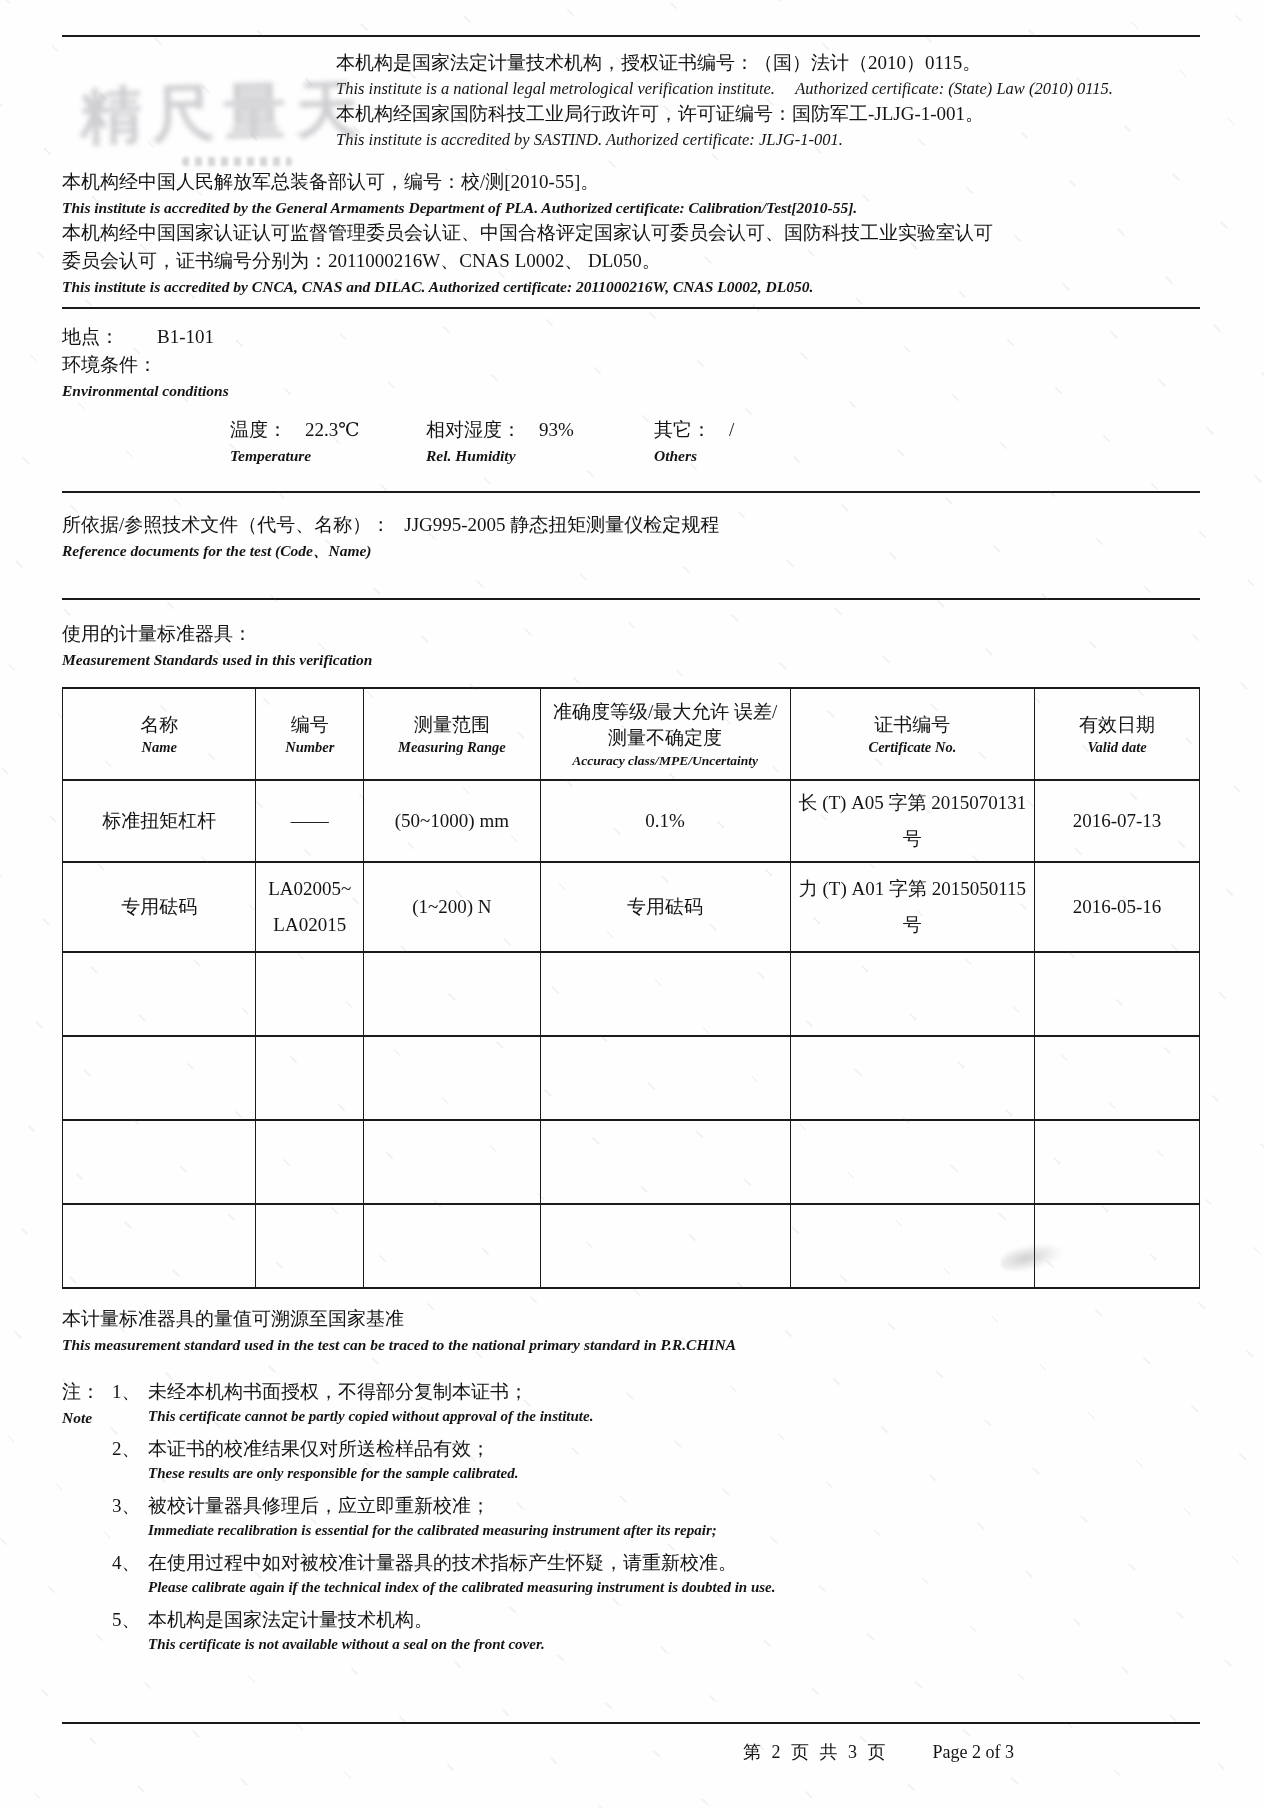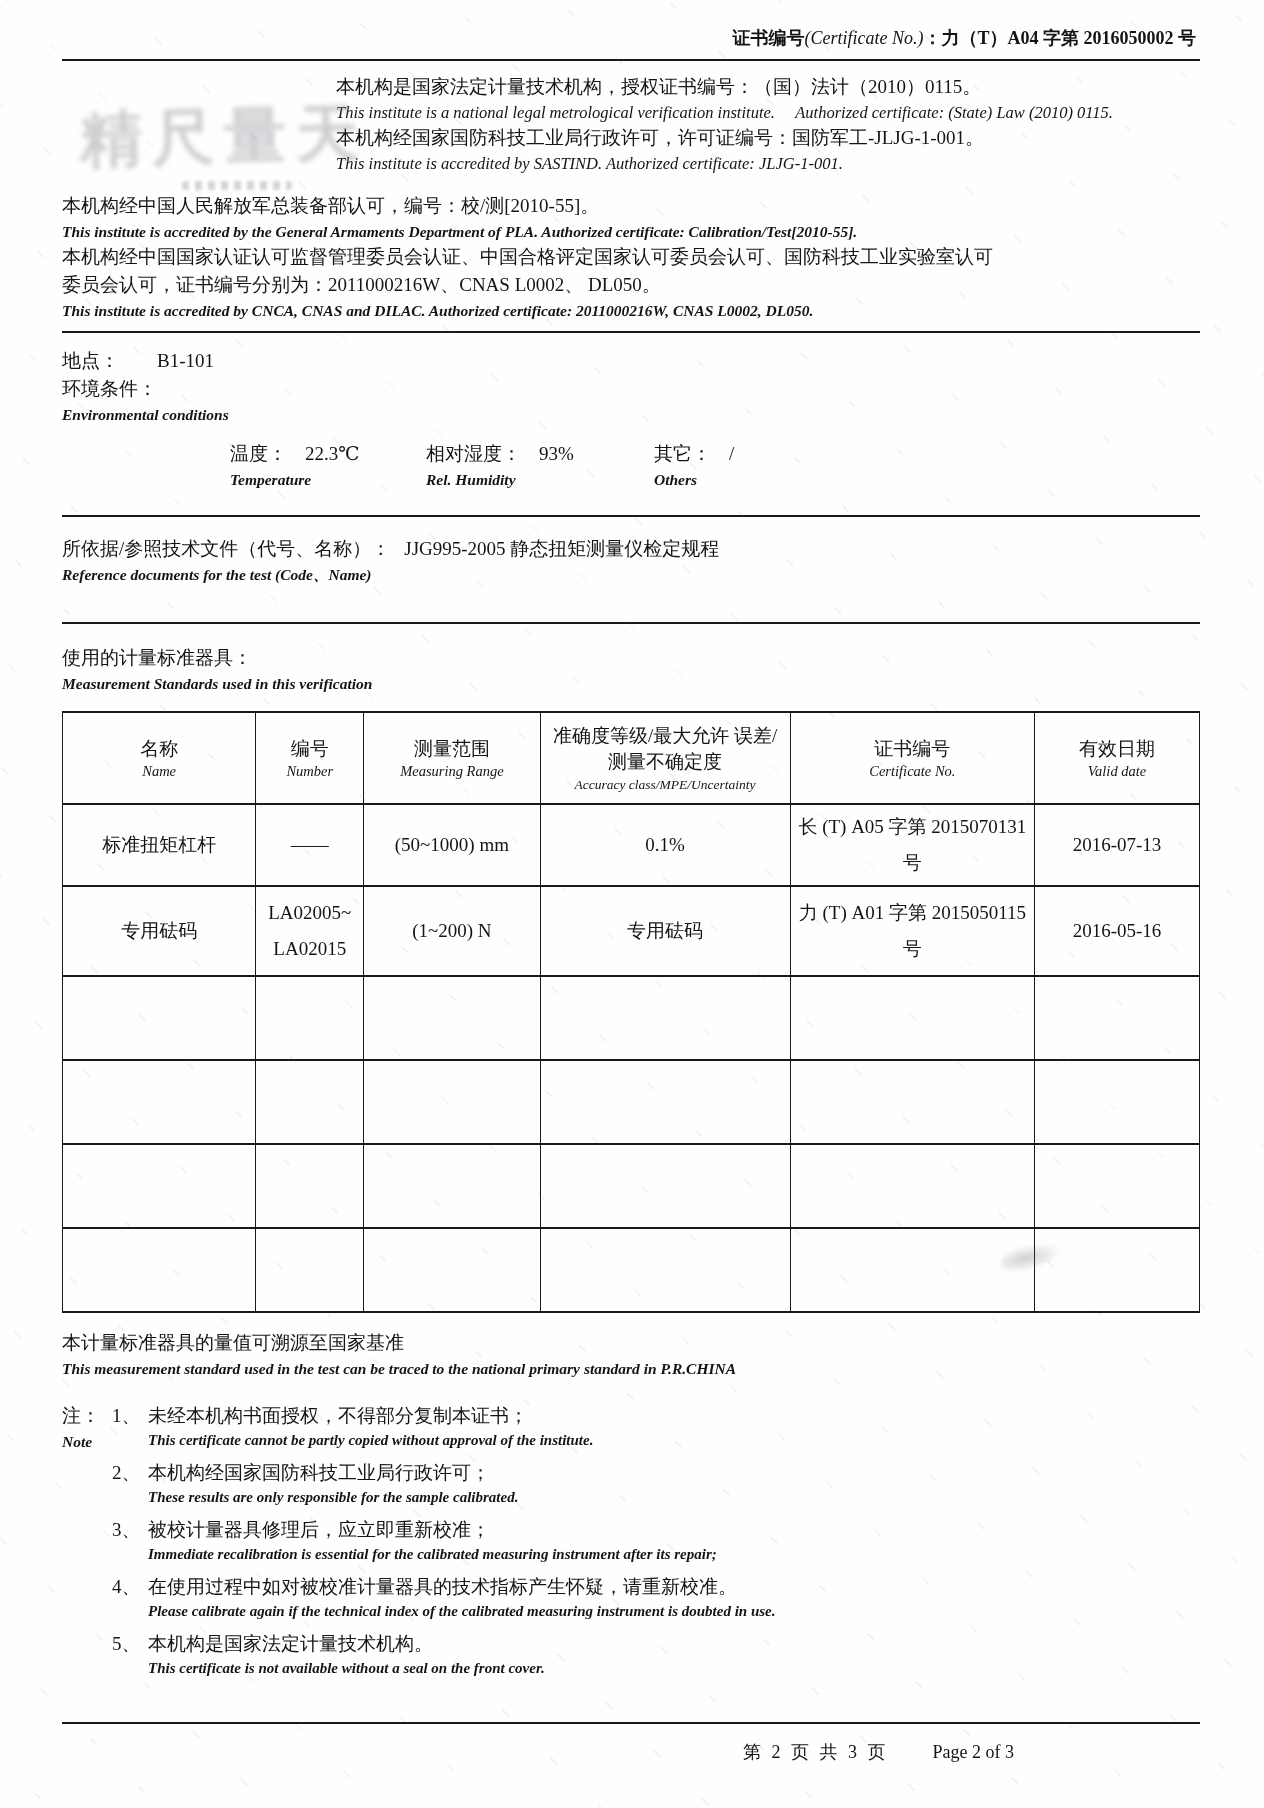--- a/index.html
+++ b/index.html
@@ -67,21 +67,21 @@
   table.std th, table.std td {
     border:1px solid #1a1a1a;
     border-top-width:2px; border-bottom-width:2px;
     text-align:center; vertical-align:middle; padding:4px 6px;
     font-weight:400;
   }
   table.std tr > *:first-child { border-left-width:1.5px; }
   table.std tr > *:last-child  { border-right-width:1.5px; }
   table.std thead th { height:92px; }
   table.std .th-cn { font-size:19px; line-height:26px; }
-  table.std .th-en { font-size:14.5px; line-height:19px; font-style:italic; font-weight:400; }
+  table.std .th-en { font-size:14.5px; line-height:19px; font-style:italic; font-weight:700; }
   table.std .th-en-sm { font-size:13.5px; }
   table.std tbody td { font-size:19px; line-height:36px; }
   table.std tr.r1 td { height:82px; }
   table.std tr.r2 td { height:90px; }
   table.std tr.empty td { height:84px; }
 
   .trace-block { margin-top:16px; }
 
   .notes { margin-top:22px; display:grid; grid-template-columns:50px 1fr; }
   .notes-gutter .cn { font-size:19px; }
@@ -105,21 +105,20 @@
     filter:blur(1.5px); transform:rotate(-12deg); pointer-events:none;
   }
 </style>
 </head>
 <body>
 
 <div class="page">
   <div class="watermark"></div>
   <div class="scan-smudge"></div>
 
-  <div class="doc-header"><span>证书编号</span><span class="en-inline">(Certificate No.)</span><span>：力（T）A04 字第 2016050002 号</span></div>
   <hr class="rule">
 
   <div class="accred-top">
     <div class="seal-box">
       <div class="seal-glyphs">精尺量天</div>
       <div class="seal-sub"></div>
     </div>
     <div class="accred-text">
       <div class="cn">本机构是国家法定计量技术机构，授权证书编号：（国）法计（2010）0115。</div>
       <div class="en-light">This institute is a national legal metrological verification institute.　 Authorized certificate: (State) Law (2010) 0115.</div>
@@ -271,21 +270,21 @@
       <div class="note-item">
         <div class="note-num">1、</div>
         <div>
           <div class="cn">未经本机构书面授权，不得部分复制本证书；</div>
           <div class="en">This certificate cannot be partly copied without approval of the institute.</div>
         </div>
       </div>
       <div class="note-item">
         <div class="note-num">2、</div>
         <div>
-          <div class="cn">本机构经国家国防科技工业局行政许可；</div>
+          <div class="cn">本证书的校准结果仅对所送检样品有效；</div>
           <div class="en">These results are only responsible for the sample calibrated.</div>
         </div>
       </div>
       <div class="note-item">
         <div class="note-num">3、</div>
         <div>
           <div class="cn">被校计量器具修理后，应立即重新校准；</div>
           <div class="en">Immediate recalibration is essential for the calibrated measuring instrument after its repair;</div>
         </div>
       </div>

